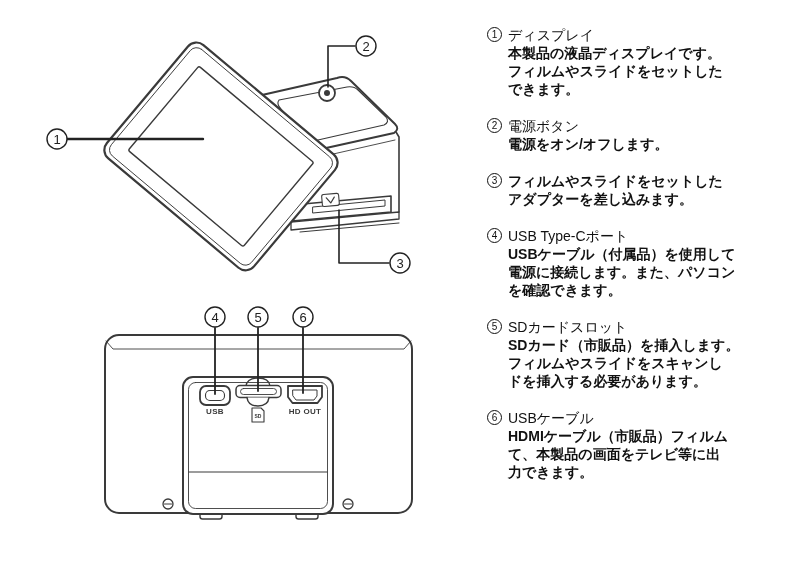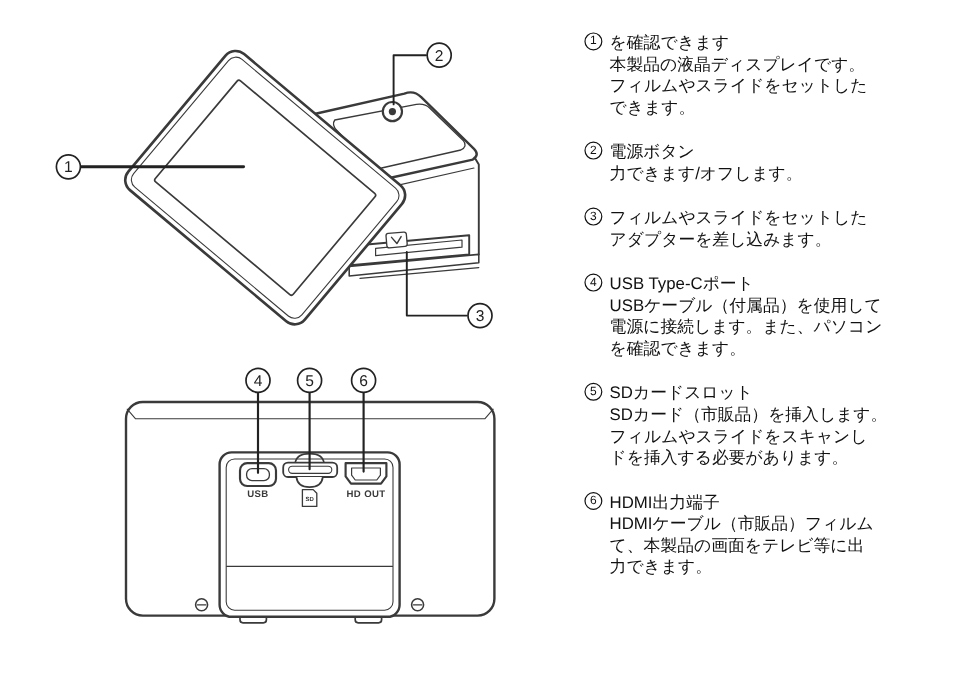--- a/index.html
+++ b/index.html
@@ -8,21 +8,21 @@
 
   .diagram-area { position:absolute; left:0; top:0; width:470px; height:572px; }
   .diagram-area svg { display:block; }
 
   .legend { position:absolute; left:487px; top:26px; width:306px; color:#111; }
   .legend-item { display:flex; gap:6px; margin-bottom:19px; font-size:14px; line-height:18px; color:#111; }
   .cnum { flex:0 0 auto; box-sizing:border-box; width:15px; height:15px; border:1.3px solid #111;
           border-radius:50%; display:flex; align-items:center; justify-content:center;
           font-size:10px; line-height:1; margin-top:1px; }
   .legend-item .content .title { white-space:nowrap; }
-  .legend-item .content .line { white-space:nowrap; }
+  .legend-item .content .line { white-space:nowrap;font-weight:bold; }
 </style>
 </head>
 <body>
 
 <div class="page">
 
   <div class="diagram-area">
     <svg width="470" height="572" viewBox="0 0 470 572" fill="none" stroke="#3a3a3a" stroke-linejoin="round" stroke-linecap="round">
 
       <g>
@@ -134,32 +134,32 @@
         </g>
       </g>
     </svg>
   </div>
 
   <div class="legend">
 
     <div class="legend-item">
       <span class="cnum">1</span>
       <div class="content">
-        <div class="title">を確認できます</div>
+        <div class="title">ディスプレイ</div>
         <div class="line">本製品の液晶ディスプレイです。</div>
         <div class="line">フィルムやスライドをセットした</div>
         <div class="line">できます。</div>
       </div>
     </div>
 
     <div class="legend-item">
       <span class="cnum">2</span>
       <div class="content">
         <div class="title">電源ボタン</div>
-        <div class="line">力できます/オフします。</div>
+        <div class="line">電源をオン/オフします。</div>
       </div>
     </div>
 
     <div class="legend-item">
       <span class="cnum">3</span>
       <div class="content">
         <div class="line">フィルムやスライドをセットした</div>
         <div class="line">アダプターを差し込みます。</div>
       </div>
     </div>
@@ -180,21 +180,21 @@
         <div class="title">SDカードスロット</div>
         <div class="line">SDカード（市販品）を挿入します。</div>
         <div class="line">フィルムやスライドをスキャンし</div>
         <div class="line">ドを挿入する必要があります。</div>
       </div>
     </div>
 
     <div class="legend-item">
       <span class="cnum">6</span>
       <div class="content">
-        <div class="title">HDMI出力端子</div>
+        <div class="title">USBケーブル</div>
         <div class="line">HDMIケーブル（市販品）フィルム</div>
         <div class="line">て、本製品の画面をテレビ等に出</div>
         <div class="line">力できます。</div>
       </div>
     </div>
 
   </div>
 </div>
 
 </body></html>

